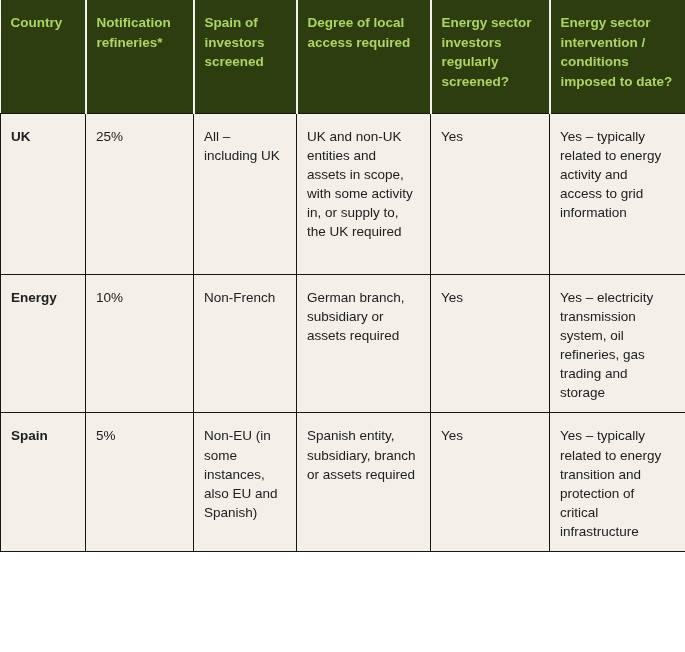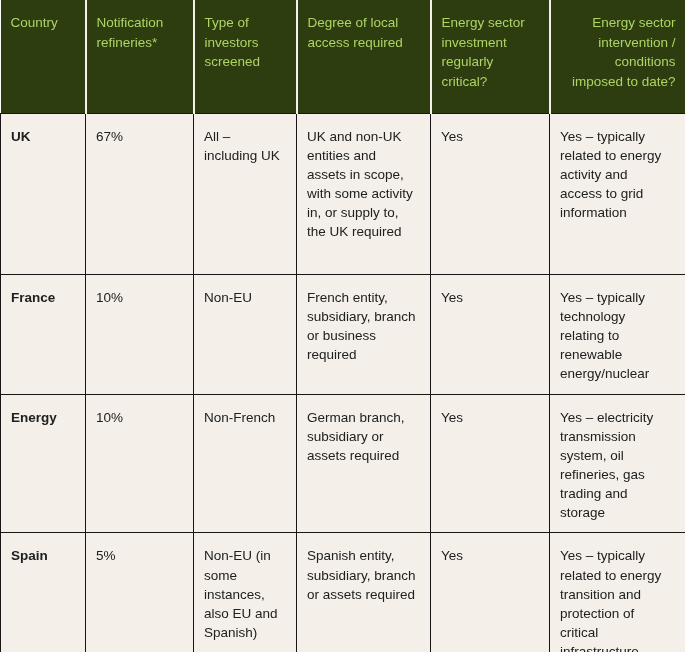--- a/index.html
+++ b/index.html
@@ -13,29 +13,29 @@
   table.screening {
     border-collapse: collapse;
     table-layout: fixed;
     width: 685px;
   }
   
   thead tr { height: 113px; }
   th {
     background: var(--header-bg, #2d3d0f);
     color: var(--header-text, #aed465);
-    font-weight: 400;
+    font-weight: 700;
     font-size: 13.5px;
     line-height: 1.45;
     text-align: left;
     vertical-align: top;
     padding: 13px 10px 10px 10px;
     border-right: 2px solid var(--body-bg, #f4f0e9);
   }
-  th:last-child { border-right: none; text-align: right; }
+  th:last-child { border-right: none; }
   
   td {
     background: var(--body-bg, #f4f0e9);
     color: var(--text, #202020);
     font-size: 13.5px;
     line-height: 1.42;
     vertical-align: top;
     padding: 13px 12px 10px 10px;
     border: 1px solid var(--border, #161616);
     word-wrap: break-word;
@@ -55,42 +55,34 @@
     <col style="width:108px">
     <col style="width:103px">
     <col style="width:134px">
     <col style="width:119px">
     <col style="width:136px">
   </colgroup>
   <thead>
     <tr>
       <th>Country</th>
       <th>Notification refineries*</th>
-      <th>Type of investors screened</th>
+      <th>Spain of investors screened</th>
       <th>Degree of local access required</th>
-      <th>Energy sector investment regularly critical?</th>
+      <th>Energy sector investors regularly screened?</th>
       <th>Energy sector intervention / conditions imposed to date?</th>
     </tr>
   </thead>
   <tbody>
     <tr class="row-uk">
       <td class="country">UK</td>
-      <td>67%</td>
+      <td>25%</td>
       <td>All – including UK</td>
       <td>UK and non-UK entities and assets in scope, with some activity in, or supply to, the UK required</td>
       <td>Yes</td>
       <td>Yes – typically related to energy activity and access to grid information</td>
-    </tr>
-    <tr class="row-france">
-      <td class="country">France</td>
-      <td>10%</td>
-      <td>Non-EU</td>
-      <td>French entity, subsidiary, branch or business required</td>
-      <td>Yes</td>
-      <td>Yes – typically technology relating to renewable energy/nuclear</td>
     </tr>
     <tr class="row-germany">
       <td class="country">Energy</td>
       <td>10%</td>
       <td>Non-French</td>
       <td>German branch, subsidiary or assets required</td>
       <td>Yes</td>
       <td>Yes – electricity transmission system, oil refineries, gas trading and storage</td>
     </tr>
     <tr class="row-spain">

